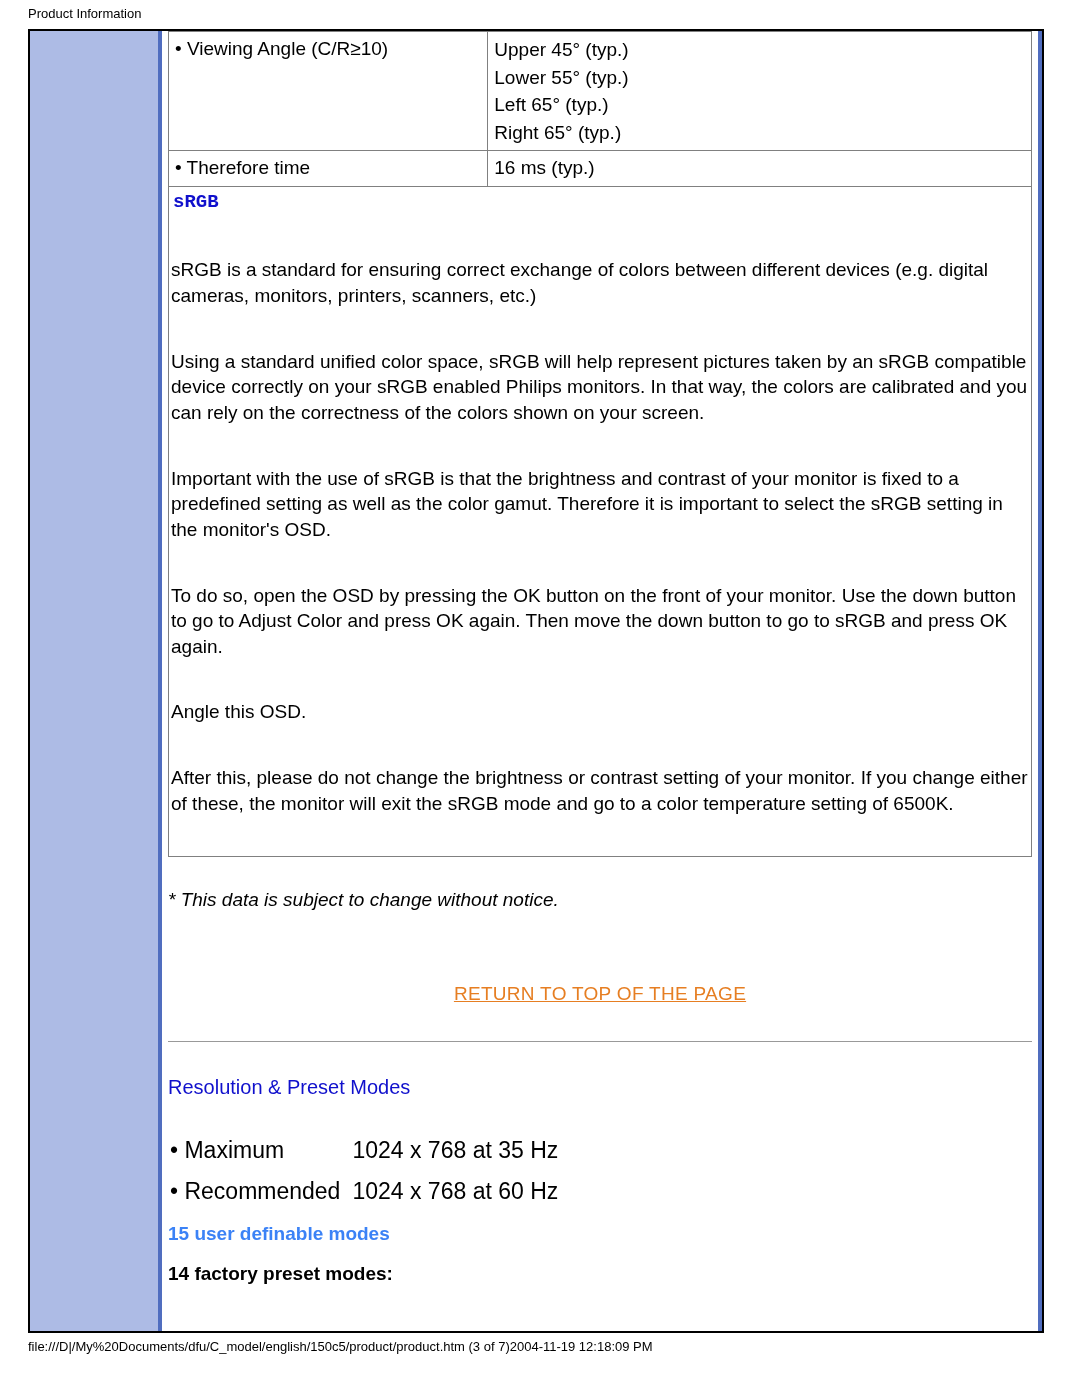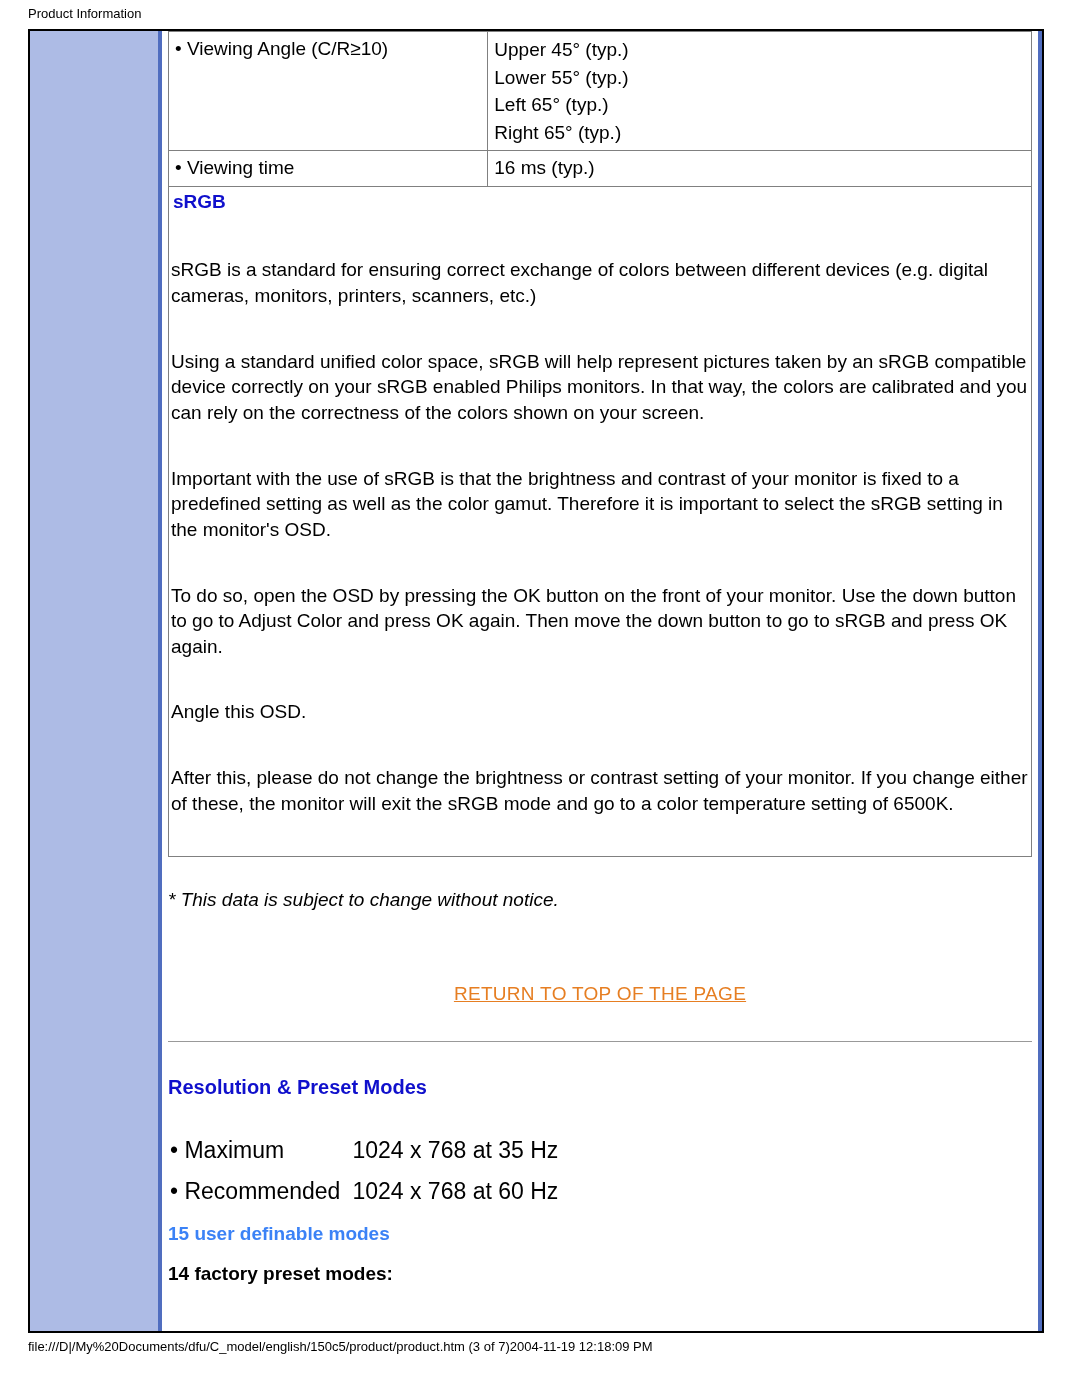--- a/index.html
+++ b/index.html
@@ -72,21 +72,21 @@
     font-size: 19px;
     letter-spacing: 0.3px;
   }
   hr.sep {
     border: none;
     border-top: 1px solid #999;
     margin: 0 0 34px 0;
   }
   .res-heading {
     color: #1010cc;
-    font-weight: bold;
+    font-weight: normal;
     margin: 0 0 32px 0;
     font-size: 20px;
   }
   .res-table td {
     padding: 4px 10px 8px 0;
     vertical-align: middle;
     font-size: 23px;
   }
   .user-modes {
     color: #3b82f6;
@@ -121,26 +121,26 @@
           <tr>
         <td>• Viewing Angle (C/R≥10)</td>
         <td>
               <div class="angle-list" style="white-space:pre-line;">Upper 45° (typ.)
 Lower 55° (typ.)
 Left 65° (typ.)
 Right 65° (typ.)</div>
             </td>
       </tr>
       <tr>
-        <td>• Viewing time</td>
+        <td>• Therefore time</td>
         <td>16 ms (typ.)</td>
       </tr>
       <tr>
         <td colspan="2" style="padding:0;">
-          <div style="padding:2px 4px;">
+          <div style="padding:2px 4px;font-family:Liberation Mono, monospace;">
             <span class="section-link">sRGB</span>
           </div>
           <div class="srgb-body">
             <p>sRGB is a standard for ensuring correct exchange of colors between different devices (e.g. digital cameras, monitors, printers, scanners, etc.)</p>
             <p>Using a standard unified color space, sRGB will help represent pictures taken by an sRGB compatible device correctly on your sRGB enabled Philips monitors. In that way, the colors are calibrated and you can rely on the correctness of the colors shown on your screen.</p>
             <p>Important with the use of sRGB is that the brightness and contrast of your monitor is fixed to a predefined setting as well as the color gamut. Therefore it is important to select the sRGB setting in the monitor's OSD.</p>
             <p>To do so, open the OSD by pressing the OK button on the front of your monitor. Use the down button to go to Adjust Color and press OK again. Then move the down button to go to sRGB and press OK again.</p>
             <p>Angle this OSD.</p>
             <p class="tight">After this, please do not change the brightness or contrast setting of your monitor. If you change either of these, the monitor will exit the sRGB mode and go to a color temperature setting of 6500K.</p>
           </div>

